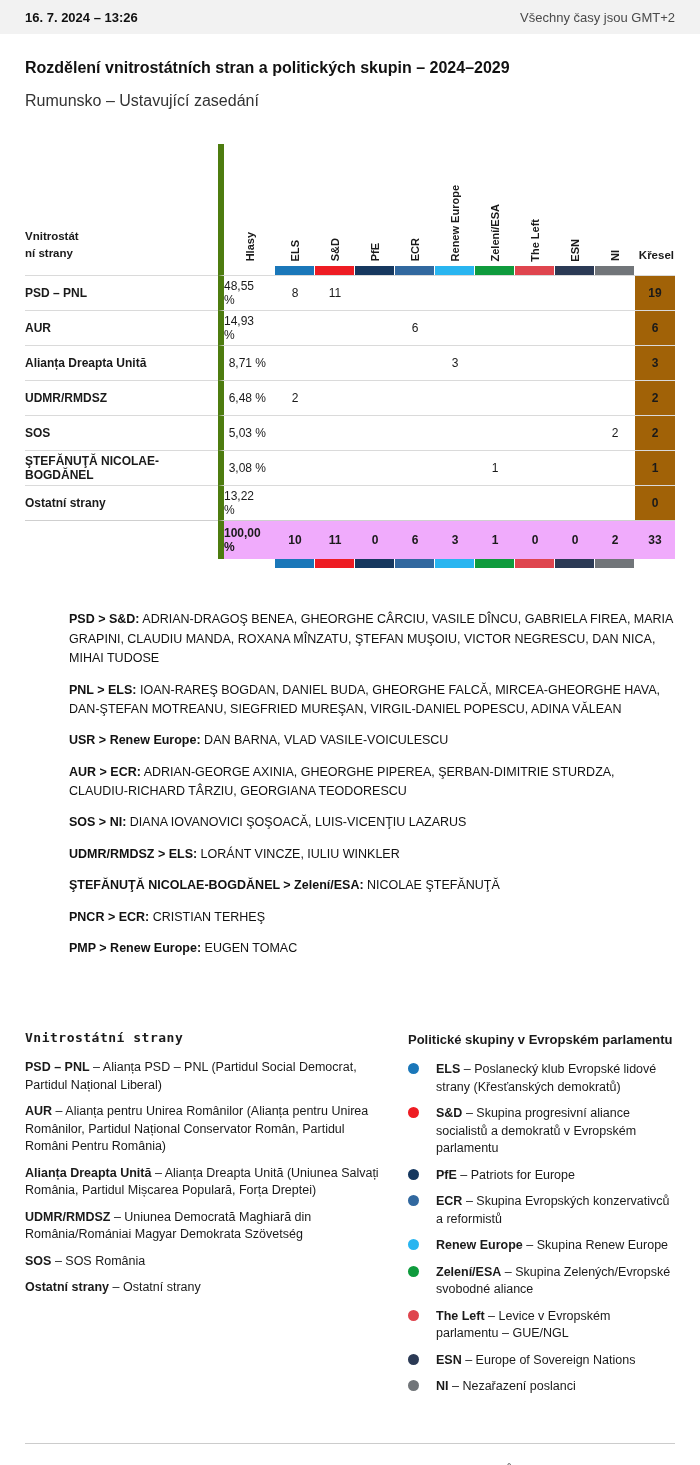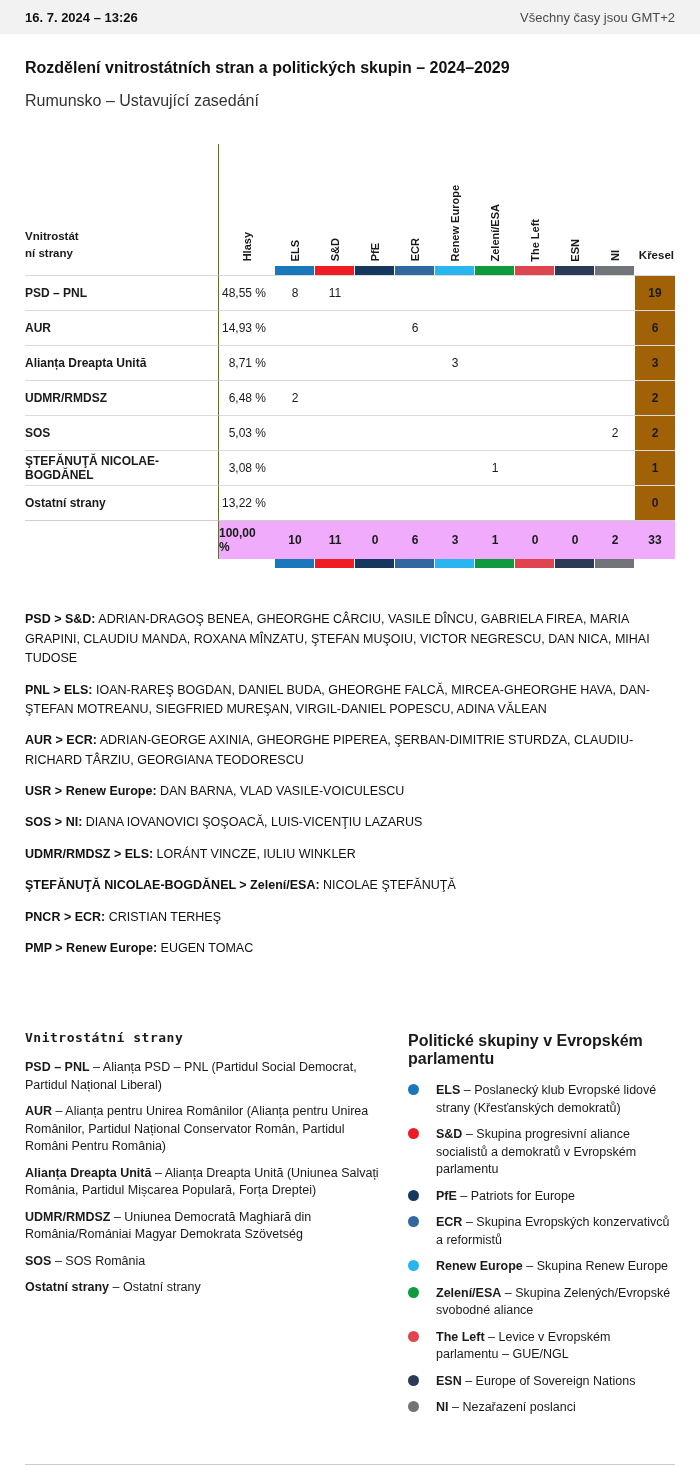--- a/index.html
+++ b/index.html
@@ -78,55 +78,55 @@
     display:flex;
     align-items:flex-end;
     justify-content:flex-end;
     font-weight:bold;
     font-size:11.5px;
     padding:0 1px 5px 0;
     white-space:nowrap;
   }
   .bar { height:9px; border-right:1px solid #ffffff; }
   .bars-gap { height:9px; }
-  .vl { border-left:1px solid #4d7c0f; }
+  .vl { border-left:6px solid #4d7c0f; }
 
   .cn,.cv,.cs,.ct { height:35px; display:flex; align-items:center; font-size:12px; border-top:1px solid #dadada; }
   .cn { font-weight:bold; padding-right:4px; }
   .cv { justify-content:flex-end; padding-right:9px; }
   .cs { justify-content:center; }
   .ct { justify-content:center; font-weight:bold; background:#a16207; }
 
   .tn,.tv,.ts,.tt { height:39px; display:flex; align-items:center; font-size:12px; border-top:1px solid #cfcfcf; }
   .tv,.ts,.tt { background:#f0abfc; font-weight:bold; }
   .tv { justify-content:flex-end; padding-right:9px; }
   .ts,.tt { justify-content:center; }
 
   
-  .delegations { margin-top:42px; }
+  .delegations { margin-top:42px;margin-left:44px; }
   .delegations p {
     margin:0 0 12px 0;
     font-size:12.5px;
     line-height:1.55;
     color:#111;
   }
 
   
   .legend { margin-top:72px; display:flex; gap:28px; }
   .legend-left { width:355px; }
   .legend-right { width:267px; }
   .legend-left h3 {
     font-family:"DejaVu Sans Mono", monospace;
     font-size:13px;
     font-weight:bold;
     letter-spacing:0.5px;
     margin:0 0 14px 0;
   }
   .legend-right h3 {
-    font-size:16px;
+    font-size:13px;
     font-weight:bold;
     margin:2px 0 14px 0;
   }
   .party-def { font-size:12.5px; line-height:1.4; margin-bottom:9px; }
   .group-def { display:flex; gap:17px; font-size:12.5px; line-height:1.4; margin-bottom:9px; }
   .dot { width:11px; height:11px; border-radius:50%; flex:0 0 11px; margin-top:2px; }
 
   
   .footnote {
     margin-top:38px;
@@ -316,22 +316,22 @@
     <div class="cell bar" style="background: rgb(15, 155, 61);"></div>
     <div class="cell bar" style="background: rgb(223, 69, 78);"></div>
     <div class="cell bar" style="background: rgb(43, 58, 85);"></div>
     <div class="cell bar" style="background: rgb(113, 117, 121);"></div>
     <div class="cell bars-gap"></div>
   </div>
 
   <div class="delegations">
     <p><strong>PSD &gt; S&amp;D:</strong> <span>ADRIAN-DRAGOŞ BENEA, GHEORGHE CÂRCIU, VASILE DÎNCU, GABRIELA FIREA, MARIA GRAPINI, CLAUDIU MANDA, ROXANA MÎNZATU, ŞTEFAN MUŞOIU, VICTOR NEGRESCU, DAN NICA, MIHAI TUDOSE</span></p>
     <p><strong>PNL &gt; ELS:</strong> <span>IOAN-RAREŞ BOGDAN, DANIEL BUDA, GHEORGHE FALCĂ, MIRCEA-GHEORGHE HAVA, DAN-ŞTEFAN MOTREANU, SIEGFRIED MUREŞAN, VIRGIL-DANIEL POPESCU, ADINA VĂLEAN</span></p>
+    <p><strong>USR &gt; Renew Europe:</strong> <span>DAN BARNA, VLAD VASILE-VOICULESCU</span></p>
     <p><strong>AUR &gt; ECR:</strong> <span>ADRIAN-GEORGE AXINIA, GHEORGHE PIPEREA, ŞERBAN-DIMITRIE STURDZA, CLAUDIU-RICHARD TÂRZIU, GEORGIANA TEODORESCU</span></p>
-    <p><strong>USR &gt; Renew Europe:</strong> <span>DAN BARNA, VLAD VASILE-VOICULESCU</span></p>
     <p><strong>SOS &gt; NI:</strong> <span>DIANA IOVANOVICI ŞOŞOACĂ, LUIS-VICENŢIU LAZARUS</span></p>
     <p><strong>UDMR/RMDSZ &gt; ELS:</strong> <span>LORÁNT VINCZE, IULIU WINKLER</span></p>
     <p><strong>ŞTEFĂNUŢĂ NICOLAE-BOGDĂNEL &gt; Zelení/ESA:</strong> <span>NICOLAE ŞTEFĂNUŢĂ</span></p>
     <p><strong>PNCR &gt; ECR:</strong> <span>CRISTIAN TERHEŞ</span></p>
     <p><strong>PMP &gt; Renew Europe:</strong> <span>EUGEN TOMAC</span></p>
   </div>
 
   <div class="legend">
     <div class="legend-left">
       <h3>Vnitrostátní strany</h3>

